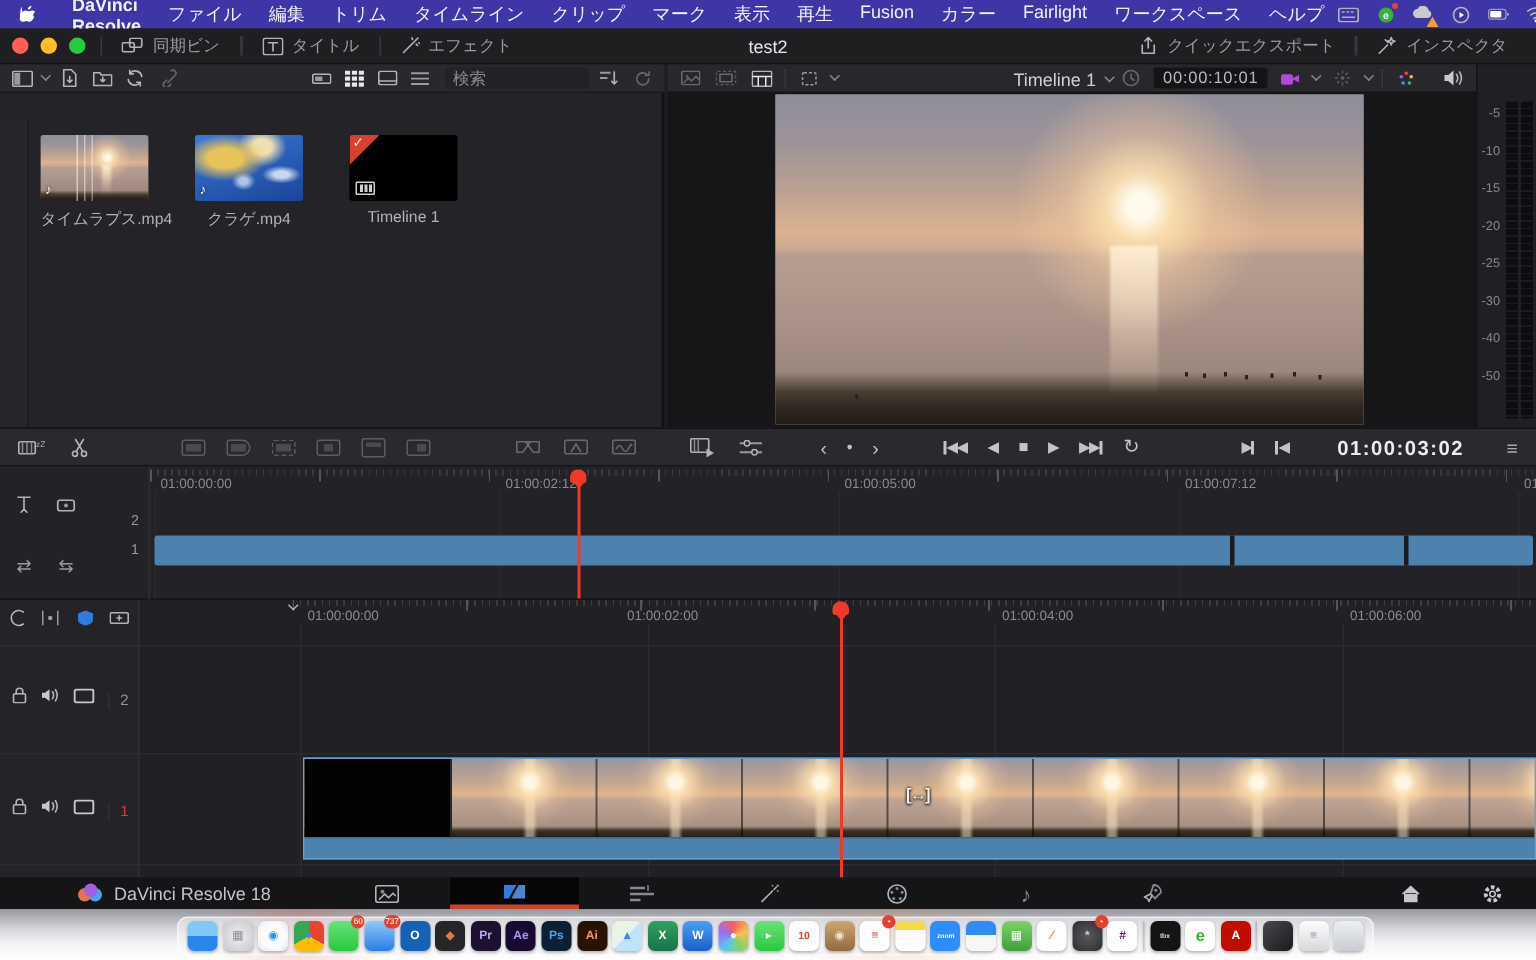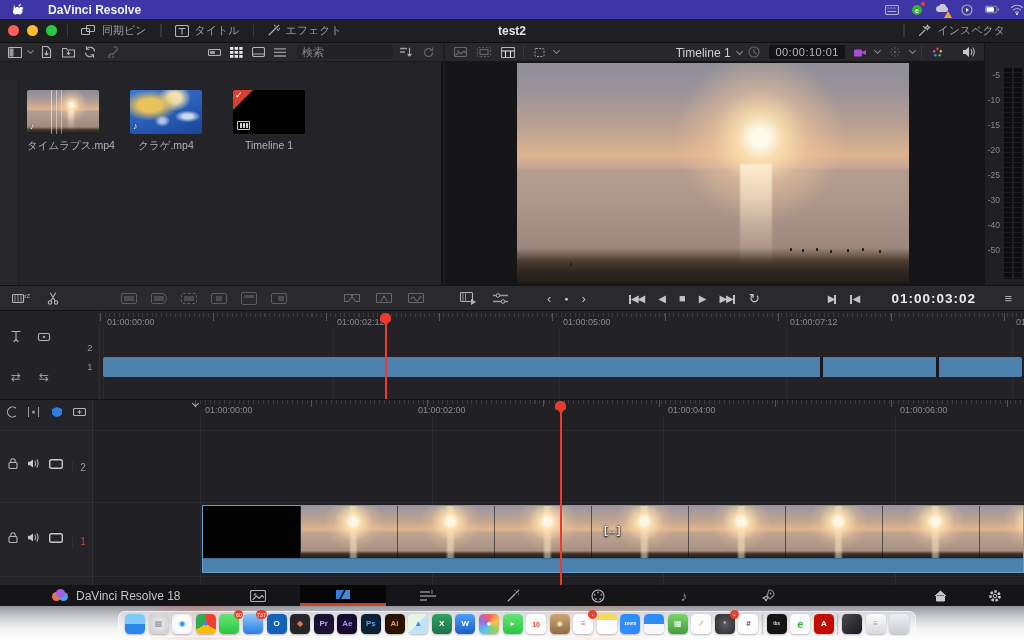--- a/index.html
+++ b/index.html
@@ -17,21 +17,21 @@
 #status-icons{margin-left:auto;display:flex;align-items:center;gap:11px}
 .sic{position:relative;width:14px;height:13px;display:flex;align-items:center;justify-content:center}
 .sic .dotbadge{position:absolute;right:-2px;top:-2px;width:6px;height:6px;border-radius:50%;background:#e8402e;border:1px solid #3e35a6}
 .sic .warnbadge{position:absolute;right:-3px;bottom:-2px;width:0;height:0;border-left:4px solid transparent;border-right:4px solid transparent;border-bottom:7px solid #f0a030}
 
 #titlebar{position:absolute;left:0;top:19px;width:1024px;height:24px;background:#1f1f22;border-bottom:1px solid #101012;display:flex;align-items:center}
 .tlight{width:11px;height:11px;border-radius:50%;margin-left:8px}
 .tb-btn{display:flex;align-items:center;gap:6px;height:100%;padding:0 13px;color:#9c9ca1;white-space:nowrap}
 .tb-btn.active{background:#343438;color:#d8d8dc}
 .vd{width:1px;height:13px;background:#38383c}
-#project-title{position:absolute;left:50%;transform:translateX(-50%);color:#e4e4e8;font-weight:bold;font-size:12px}
+#project-title{position:absolute;left:50%;transform:translateX(-50%);color:#e4e4e8;font-weight:normal;font-size:12px}
 #tb-right{position:absolute;right:6px;display:flex;align-items:center;height:100%}
 
 #workspace{position:absolute;left:0;top:43px;width:829px;height:242px}
 #left-panel{position:absolute;left:0;top:0;width:443px;height:242px;background:#242428;border-right:2px solid #131315}
 #mp-toolbar{position:absolute;left:0;top:0;width:443px;height:19px;background:#29292d;border-bottom:1px solid #1a1a1d;display:flex;align-items:center;gap:4px;padding:0 6px}
 .ibtn{display:flex;align-items:center;justify-content:center;min-width:18px;height:17px;color:#9a9a9e}
 .ibtn.dim{opacity:.45}
 .ibtn.on{color:#e8e8ec}
 #mp-search{display:flex;align-items:center;color:#8a8a8e;width:96px;height:14px;padding-left:5px;background:#232327;border-radius:2px;margin-left:4px}
 #mp-breadcrumb{position:absolute;left:0;top:20px;width:443px;height:17px;background:#2b2b30;border-bottom:1px solid #1c1c1f;display:flex;align-items:center;padding-left:10px;color:#cfcfd4;font-size:11px}
@@ -141,20 +141,36 @@
 </head>
 <body>
 
 <div id="menubar">
   <span class="apple">
     <svg width="12" height="14" viewBox="0 0 12 14">
         <path fill="#fff" d="M8.4 1c.1.9-.3 1.7-.8 2.3-.6.6-1.4 1.1-2.2 1-.1-.8.3-1.7.8-2.2C6.7 1.5 7.6 1.1 8.4 1zM10.9 10.1c-.4.9-.6 1.3-1.1 2-.7 1-1.7 2.3-2.9 2.3-1.1 0-1.4-.7-2.8-.7-1.4 0-1.7.7-2.8.7C.1 14.4-.8 13.2-1.5 12.2 0 0 0 0 .9 6.3c.5-.8 1.6-1.4 2.6-1.4 1.1 0 1.8.7 2.8.7.9 0 1.5-.7 2.8-.7.9 0 1.9.5 2.6 1.3-2.3 1.3-1.9 4.4-.8 3.9z" transform="scale(.8) translate(1.5,0)"></path>
       </svg>
   </span>
   <span id="app-menu">DaVinci Resolve</span>
+  <div id="menu-items">
+
+  <span class="mitem">ファイル</span>
+      <span class="mitem">編集</span>
+      <span class="mitem">トリム</span>
+      <span class="mitem">タイムライン</span>
+      <span class="mitem">クリップ</span>
+      <span class="mitem">マーク</span>
+      <span class="mitem">表示</span>
+      <span class="mitem">再生</span>
+      <span class="mitem">Fusion</span>
+      <span class="mitem">カラー</span>
+      <span class="mitem">Fairlight</span>
+      <span class="mitem">ワークスペース</span>
+      <span class="mitem">ヘルプ</span>
+    </div>
   <div id="status-icons">
     <span class="sic">
         <svg width="14" height="10" viewBox="0 0 14 10">
           <rect x=".5" y=".5" width="13" height="9" rx="1.5" class="st"></rect>
           <path d="M3 3h1M6 3h1M9 3h1M3 6.5h8" class="st"></path>
         </svg>
       </span>
     <span class="sic">
         <svg width="12" height="12" viewBox="0 0 12 12">
           <circle cx="6" cy="6" r="5" fill="#35b234"></circle>
@@ -216,20 +232,26 @@
   <span class="vd"></span>
   <div class="tb-btn">
     <svg width="13" height="13" viewBox="0 0 13 13">
         <path d="M2 11L9 4M9 4l1.5-1.5" class="st"></path>
         <path d="M10.5 5.5l.8.8M11 2l.6-.6M8 2.2l-.4-.9M12.3 4.6l.6.3" class="st"></path>
       </svg>
     <span>エフェクト</span>
   </div>
   <span id="project-title">test2</span>
   <div id="tb-right">
+    <div class="tb-btn">
+      <svg width="13" height="13" viewBox="0 0 13 13">
+          <path d="M2.5 6v5.5h8V6M6.5 8V1.5M4.3 3.3L6.5 1l2.2 2.3" class="st"></path>
+        </svg>
+      <span>クイックエクスポート</span>
+    </div>
     <span class="vd"></span>
     <span class="vd"></span>
     <div class="tb-btn">
       <svg width="13" height="13" viewBox="0 0 13 13">
           <path d="M1.5 11.5L7 6M5.5 2.5l1.8 1.8M9.5 1l.7 1.8L12 3.5l-1.8.7L9.5 6l-.7-1.8L7 3.5l1.8-.7z" class="st"></path>
         </svg>
       <span>インスペクタ</span>
     </div>
   </div>
 </div>

